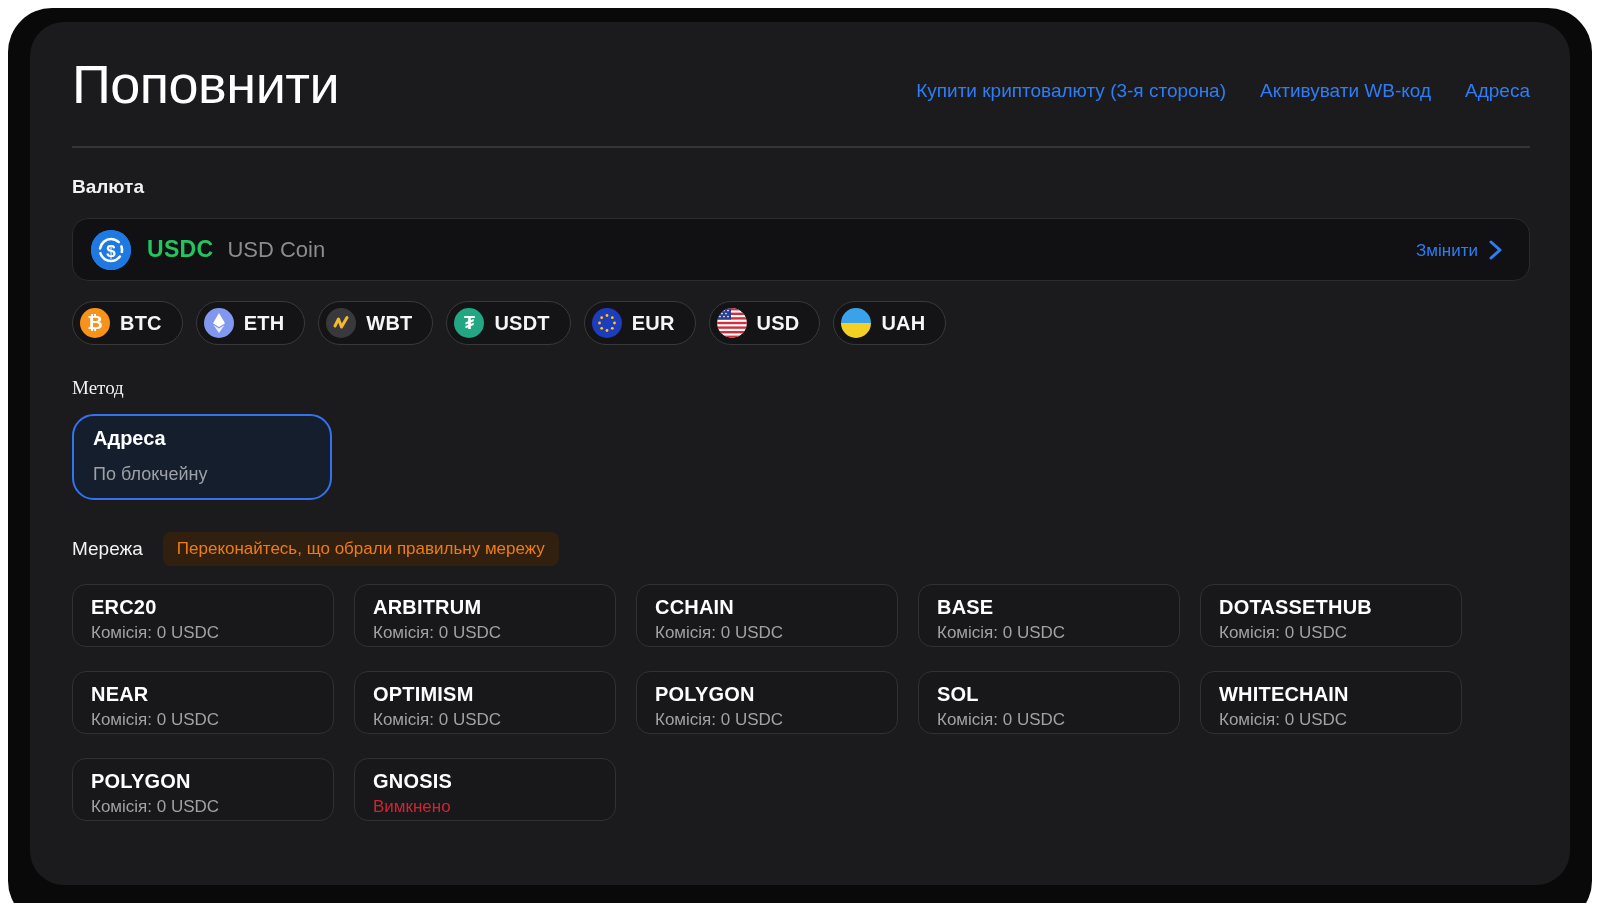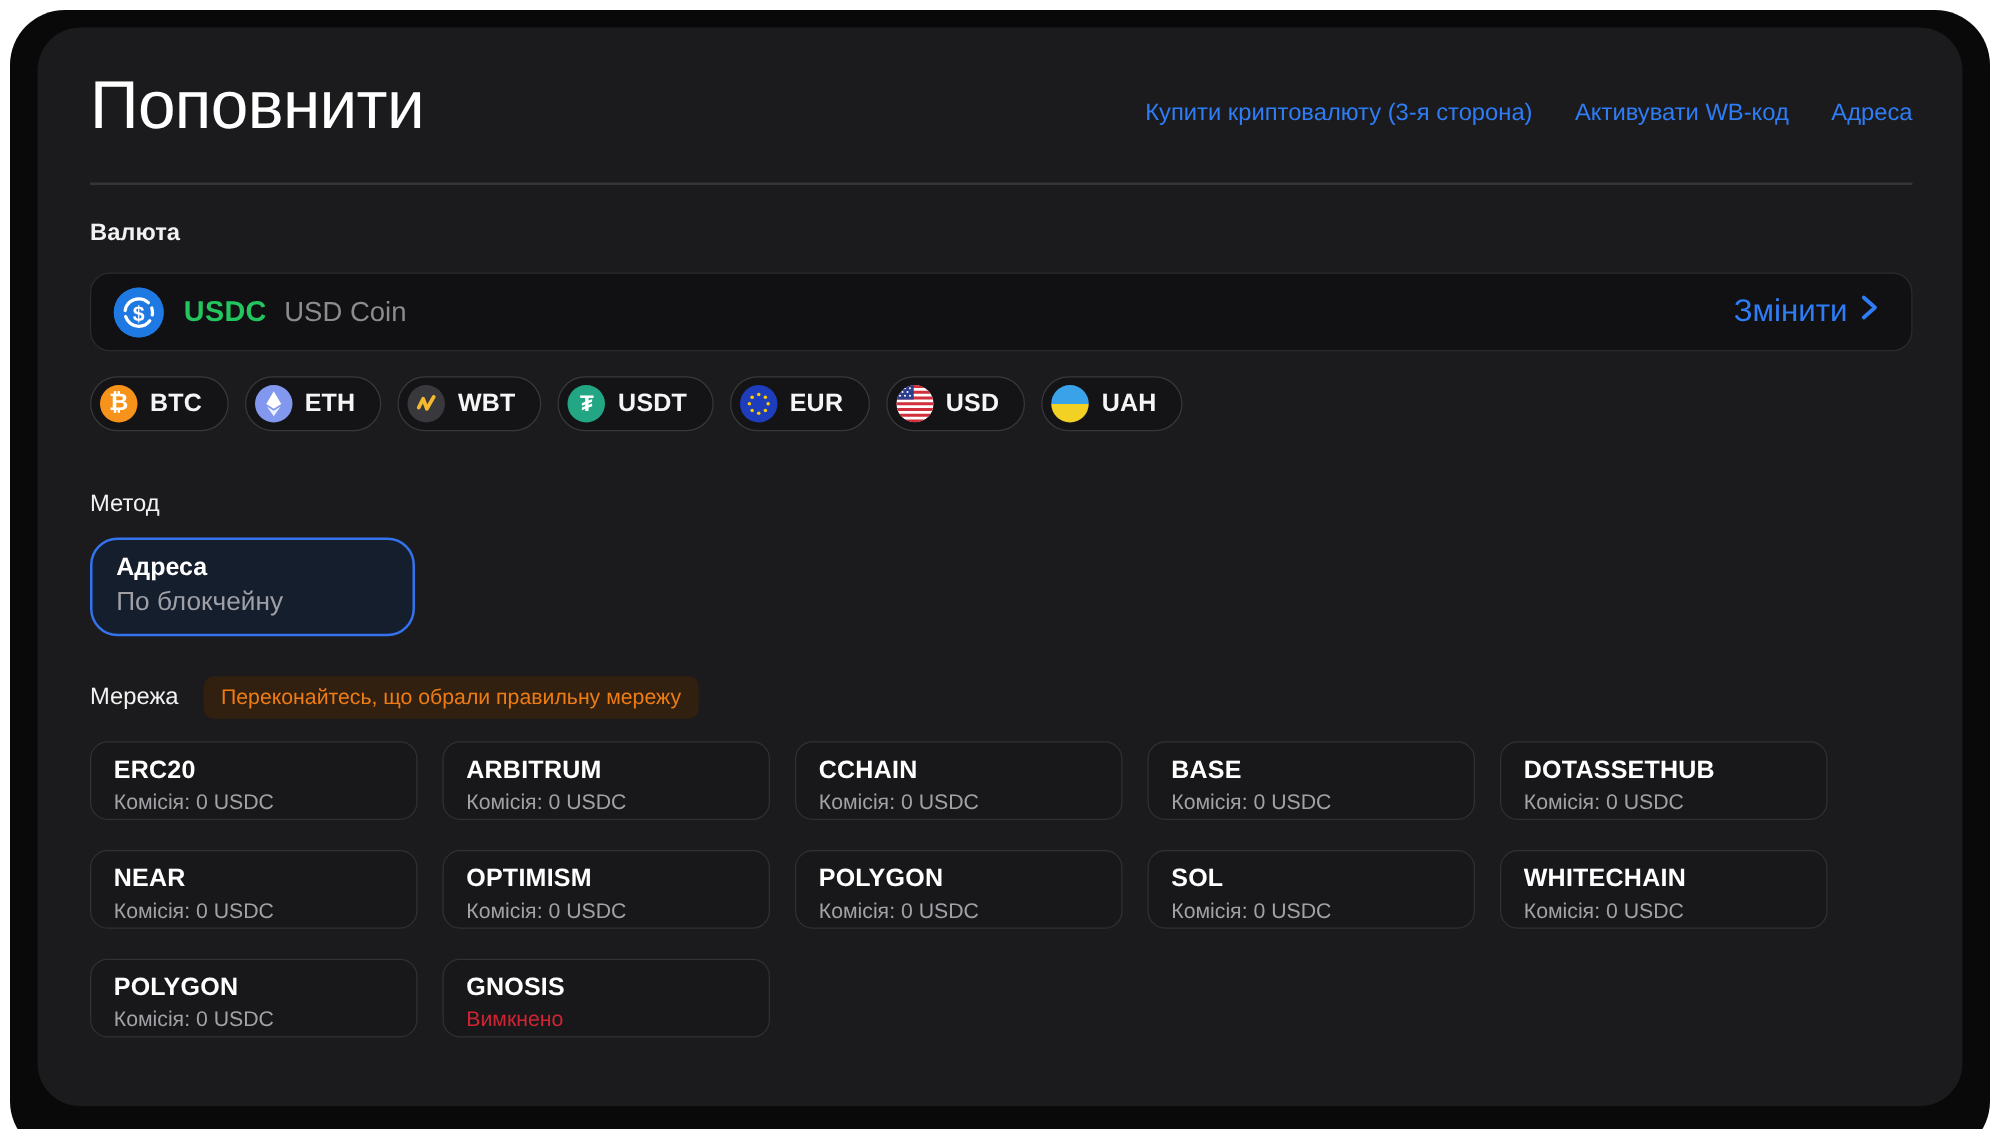--- a/index.html
+++ b/index.html
@@ -32,34 +32,34 @@
   .header-links { display: flex; gap: 34px; align-items: center; padding-bottom: 14px; }
   .header-link {
     color: #2e7df6; font-size: 19px; font-weight: 500;
     text-decoration: none; cursor: pointer; white-space: nowrap;
   }
   .divider { margin-top: 30px; height: 2px; background: #353538; border: none; }
 
   
   .section-label { color: #f2f2f3; font-size: 19px; font-weight: 400; }
   .mt-28 { margin-top: 28px; font-weight: bold; }
-  .mt-32 { margin-top: 48px; }
+  .mt-32 { margin-top: 32px; font-family: Liberation Serif, serif; }
 
   
   .currency-selector {
     margin-top: 20px; height: 63px;
     background: #111113; border: 1px solid #2b2b2e; border-radius: 16px;
     display: flex; align-items: center; padding: 0 26px 0 18px;
     cursor: pointer;
   }
   .coin-icon { width: 40px; height: 40px; border-radius: 50%; flex: 0 0 auto; }
   .usdc-icon { background: #1f79e2; display: flex; align-items: center; justify-content: center; }
   .currency-symbol { margin-left: 16px; color: #22c55e; font-size: 23px; font-weight: 700; letter-spacing: 0.3px; }
   .currency-name { margin-left: 14px; color: #8b8b90; font-size: 22px; font-weight: 400; }
-  .change-link { margin-left: auto; display: flex; align-items: flex-start; gap: 9px; color: #2e7df6; font-size: 25px; font-weight: 500; cursor: pointer; }
+  .change-link { margin-left: auto; display: flex; align-items: flex-end; gap: 9px; color: #2e7df6; font-size: 17px; font-weight: 500; cursor: pointer; }
 
   
   .chips-row { margin-top: 20px; display: flex; gap: 13px; }
   .chip {
     height: 44px; display: inline-flex; align-items: center; gap: 10px;
     padding: 0 20px 0 7px;
     background: #141416; border: 1px solid #39393c; border-radius: 22px;
     cursor: pointer;
   }
   .chip-icon { width: 30px; height: 30px; border-radius: 50%; overflow: hidden; flex: 0 0 auto;
@@ -73,21 +73,21 @@
   .uah-icon { background: linear-gradient(180deg, #3aa2e8 0 50%, #f2d024 50% 100%); }
 
   
   .method-row { margin-top: 15px; display: flex; gap: 18px; }
   .method-card {
     border-radius: 22px; padding: 12px 22px 14px 20px; cursor: pointer;
     background: #1d1d20; border: 1px solid #3a3a3d; min-width: 260px;
   }
   .method-card.selected { background: #151e2c; border: 2px solid #3472ee; padding: 11px 21px 13px 19px; }
   .method-title { color: #ffffff; font-size: 20px; font-weight: 600; }
-  .method-subtitle { margin-top: 4px; color: #9fa0a6; font-size: 21px; }
+  .method-subtitle { margin-top: 14px; color: #9fa0a6; font-size: 18px; }
 
   
   .network-header { margin-top: 32px; display: flex; align-items: center; gap: 20px; }
   .network-warning {
     background: #31200f; color: #ee7c15; font-size: 17px; font-weight: 500;
     padding: 7px 14px; border-radius: 8px;
   }
   .network-grid {
     margin-top: 18px; width: 1390px;
     display: grid; grid-template-columns: repeat(5, 1fr);

